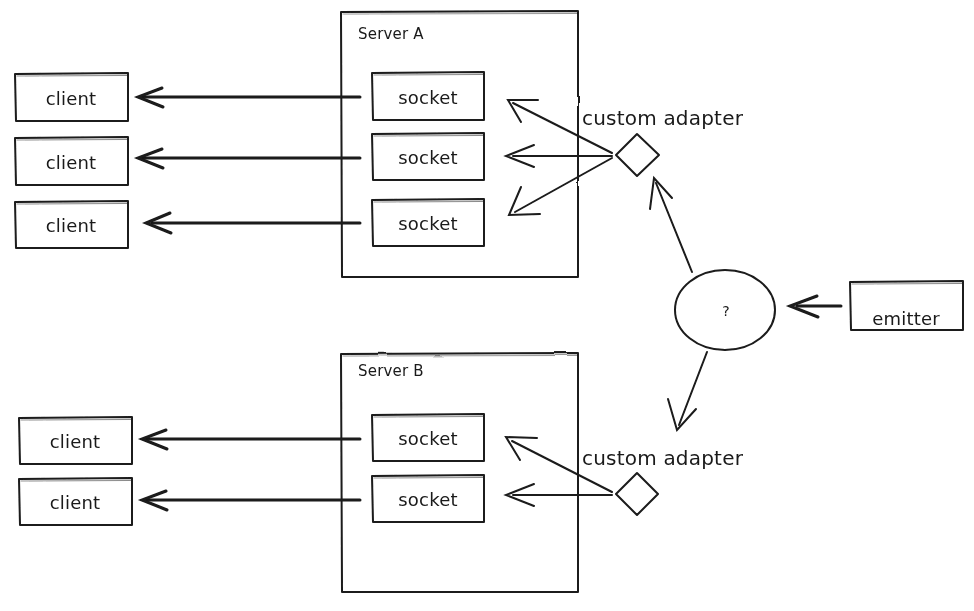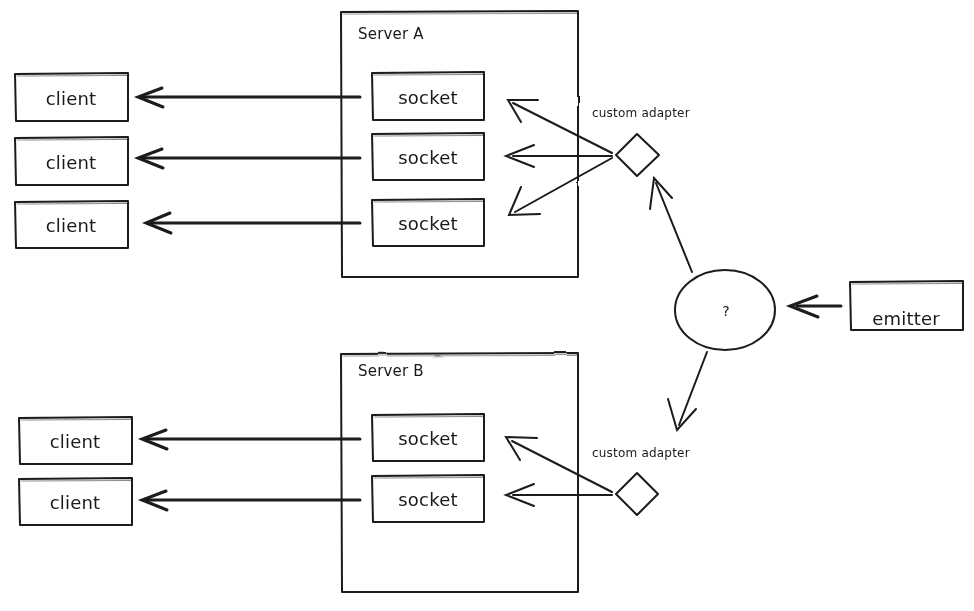--- a/index.html
+++ b/index.html
@@ -36,22 +36,21 @@
     text-align: center;
     transform: translate(-50%, -50%);
   }
   .box-label {
     font-size: 18px;
   }
   .title-label {
     font-size: 15px;
   }
   .edge-label {
-    font-size: 12px;
-    margin-left: 10px;
+    font-size: 20px;
   }
   .qmark {
     font-size: 14px;
   }
 </style>
 </head>
 <body>
 
 <div id="canvas">
 

